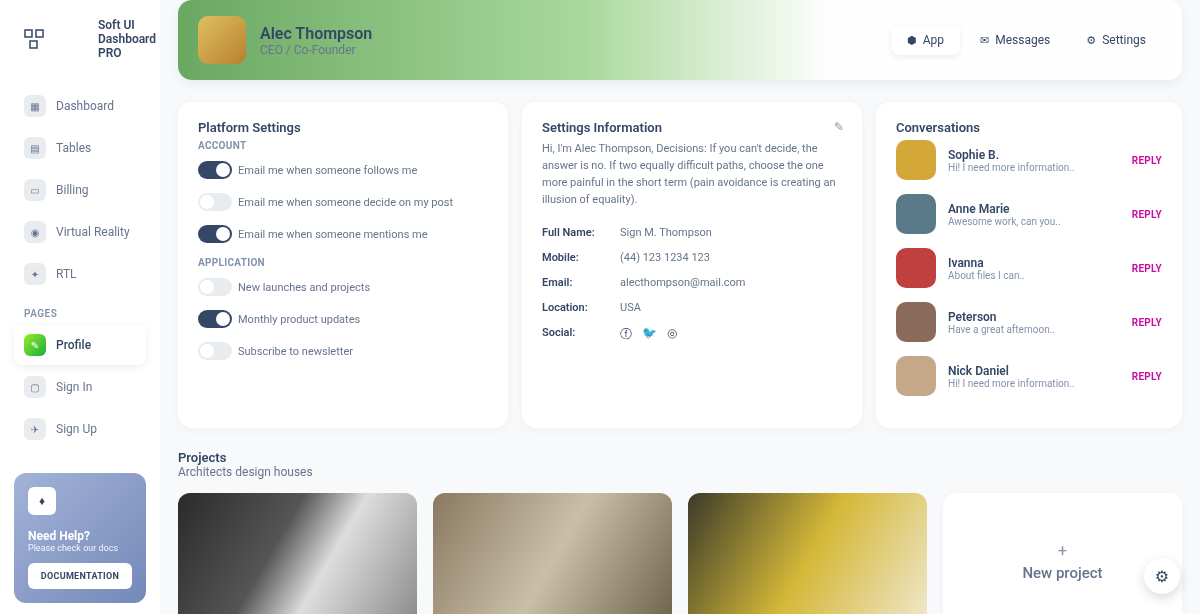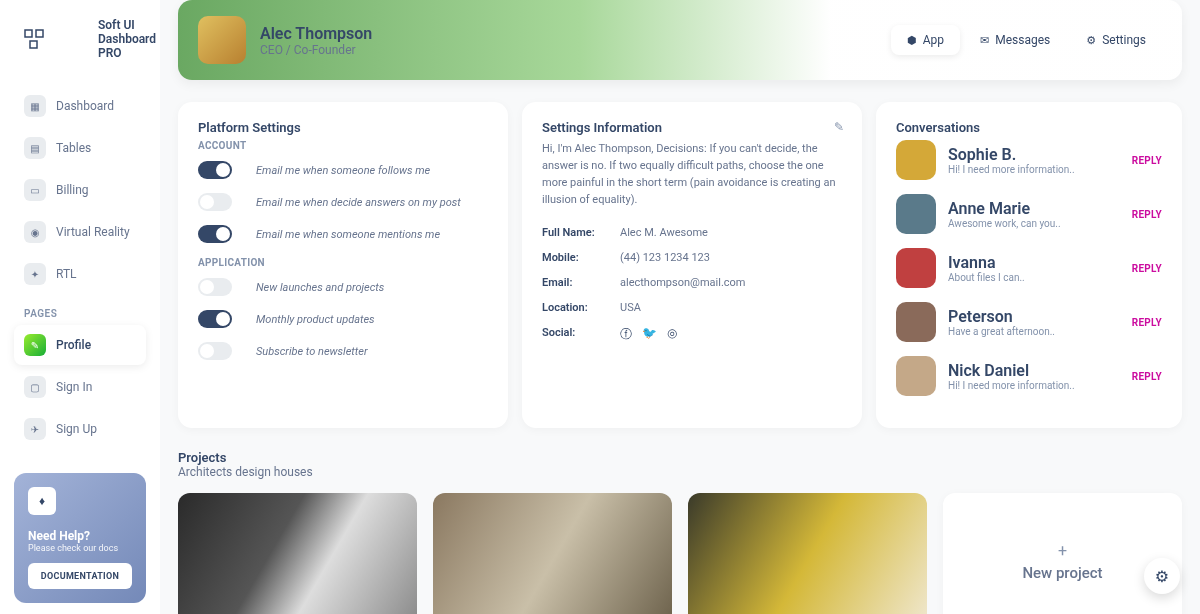--- a/index.html
+++ b/index.html
@@ -37,40 +37,40 @@
 
 
 .row { display: flex; gap: 14px; margin-bottom: 22px; }
 .card { background: #fff; border-radius: 14px; padding: 18px 20px; box-shadow: 0 2px 10px rgba(0,0,0,0.04); }
 .card-title { font-size: 13px; font-weight: 600; color: #344767; margin-bottom: 5px; }
 .c1 { flex: 0 0 330px; }
 .c2 { flex: 0 0 340px; position: relative; }
 .c3 { flex: 1; }
 
 .sub-h { font-size: 10px; font-weight: 700; color: #8392ab; letter-spacing: 0.3px; margin-bottom: 10px; text-transform: uppercase; }
-.sw-row { display: flex; align-items: center; gap: 24px; margin-bottom: 14px; font-style: italic; }
+.sw-row { display: flex; align-items: center; gap: 6px; margin-bottom: 14px; }
 .switch { width: 34px; height: 18px; border-radius: 10px; position: relative; cursor: pointer; flex-shrink: 0; }
 .switch.on { background: #344767; }
 .switch.off { background: #e9ecef; }
 .knob { width: 14px; height: 14px; border-radius: 50%; background: #fff; position: absolute; top: 2px; }
 .switch.on .knob { right: 2px; }
 .switch.off .knob { left: 2px; }
 .sw-label { font-size: 11px; color: #67748e; }
 
 .bio { font-size: 11px; color: #67748e; line-height: 1.55; margin-bottom: 18px; }
 .info-row { display: flex; gap: 10px; margin-bottom: 12px; font-size: 11px; }
 .info-k { font-weight: 600; color: #344767; width: 68px; }
 .info-v { color: #67748e; }
 .edit-ico { position: absolute; top: 18px; right: 18px; color: #8392ab; font-size: 12px; cursor: pointer; }
 .socials { display: flex; gap: 10px; }
 .social-i { font-size: 12px; color: #344767; cursor: pointer; }
 
 .conv { display: flex; align-items: center; gap: 12px; margin-bottom: 14px; }
 .conv-av { width: 40px; height: 40px; border-radius: 10px; flex-shrink: 0; }
-.conv-name { font-size: 16px; font-weight: 600; color: #344767; }
+.conv-name { font-size: 12px; font-weight: 600; color: #344767; }
 .conv-msg { font-size: 10px; color: #8392ab; }
 .reply { margin-left: auto; font-size: 10px; font-weight: 700; color: #cb0c9f; cursor: pointer; letter-spacing: 0.3px; }
 
 
 .proj-title { font-size: 13px; font-weight: 600; color: #344767; }
 .proj-sub { font-size: 12px; color: #67748e; margin-bottom: 14px; }
 .proj-row { display: flex; gap: 16px; }
 .proj { flex: 1; }
 .proj-img { width: 100%; height: 136px; border-radius: 12px; margin-bottom: 14px; }
 .pi1 { background: linear-gradient(120deg,#2a2a2a,#555 40%,#ddd 60%,#888); }
@@ -172,21 +172,21 @@
           <div class="sw-row">
             <div class="switch on">
               <div class="knob"></div>
             </div>
             <span class="sw-label">Email me when someone follows me</span>
           </div>
           <div class="sw-row">
             <div class="switch off">
               <div class="knob"></div>
             </div>
-            <span class="sw-label">Email me when decide answers on my post</span>
+            <span class="sw-label">Email me when someone decide on my post</span>
           </div>
           <div class="sw-row">
             <div class="switch on">
               <div class="knob"></div>
             </div>
             <span class="sw-label">Email me when someone mentions me</span>
           </div>
         </div>
       <div class="sub-h">APPLICATION</div>
       <div id="app-list">
@@ -210,21 +210,21 @@
           </div>
         </div>
     </div>
 
     <div class="card c2">
       <div class="card-title">Settings Information</div>
       <span class="edit-ico">✎</span>
       <div class="bio">Hi, I'm Alec Thompson, Decisions: If you can't decide, the answer is no. If two equally difficult paths, choose the one more painful in the short term (pain avoidance is creating an illusion of equality).</div>
       <div class="info-row">
           <span class="info-k">Full Name:</span>
-          <span class="info-v">Alec M. Awesome</span>
+          <span class="info-v">Sign M. Thompson</span>
         </div>
       <div class="info-row">
           <span class="info-k">Mobile:</span>
           <span class="info-v">(44) 123 1234 123</span>
         </div>
       <div class="info-row">
           <span class="info-k">Email:</span>
           <span class="info-v">alecthompson@mail.com</span>
         </div>
       <div class="info-row">

